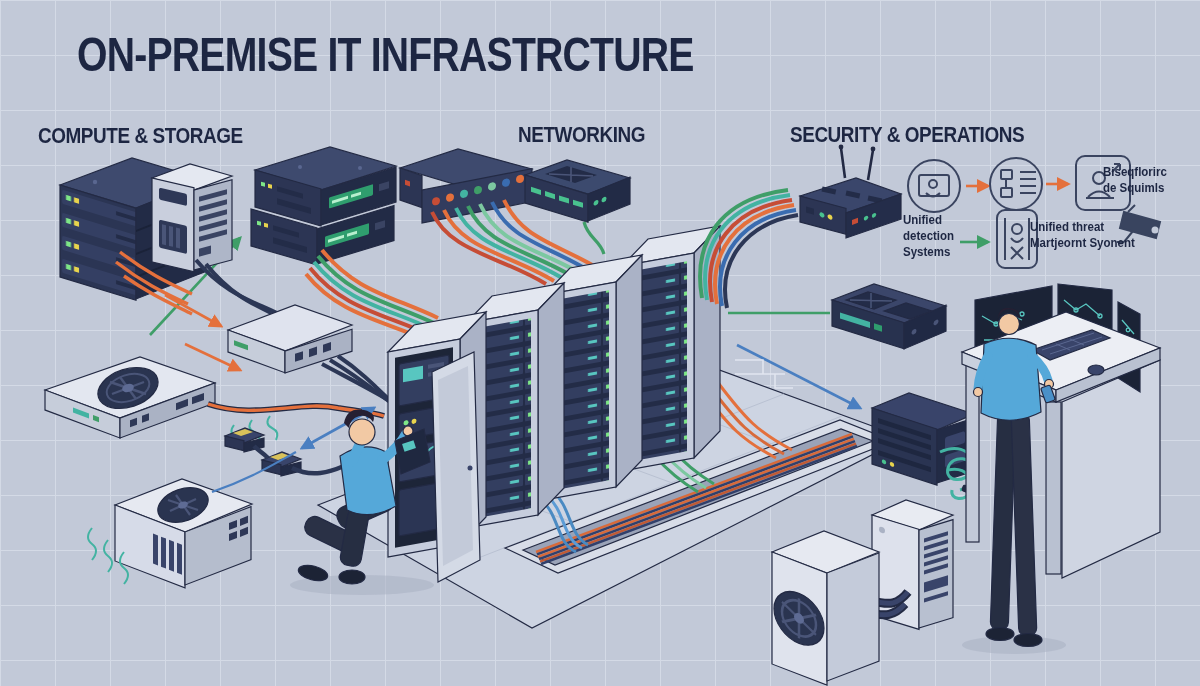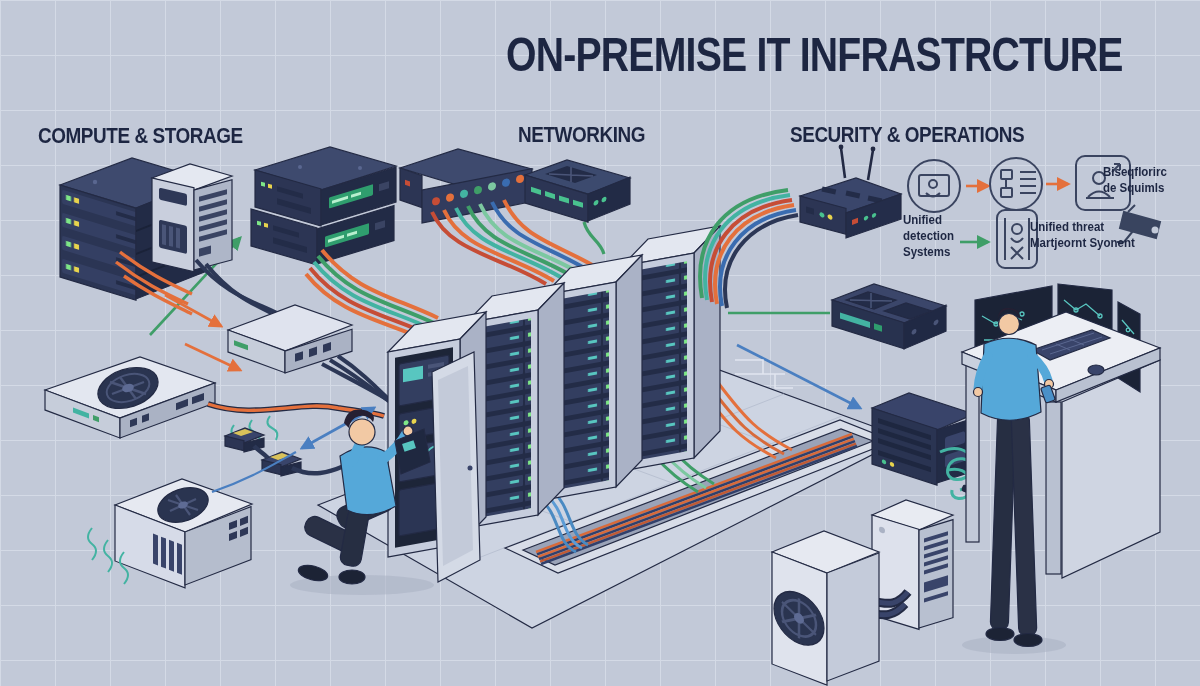--- a/index.html
+++ b/index.html
@@ -7,21 +7,21 @@
     width:1200px;height:686px;overflow:hidden;position:relative;
     font-family:"Liberation Sans", sans-serif;
     background-color:#c2c9d8;
     background-image:
       linear-gradient(#d4dae6 1px, transparent 1px),
       linear-gradient(90deg,#d4dae6 1px, transparent 1px);
     background-size:55px 55px;
   }
   .abs{position:absolute;}
   .hd{color:#1d2642;font-weight:bold;}
-  #title-wrap{top:26px;left:0;width:1200px;text-align:right;}
+  #title-wrap{top:26px;left:0;width:1200px;text-align:left;}
   #title-wrap .t{display:inline-block;font-size:49px;letter-spacing:-1px;
     transform:scaleX(0.80);transform-origin:center;white-space:nowrap;}
   .sec{font-size:22px;letter-spacing:-0.5px;transform:scaleX(0.86);transform-origin:left;white-space:nowrap;}
   .lbl{font-size:12.5px;line-height:1.28;color:#1d2642;font-weight:bold;
     white-space:pre-line;transform:scaleX(0.92);transform-origin:left;}
   svg{position:absolute;top:0;left:0;}
   .ink{stroke:#232a44;stroke-width:1.2;}
 </style>
 </head>
 <body>

